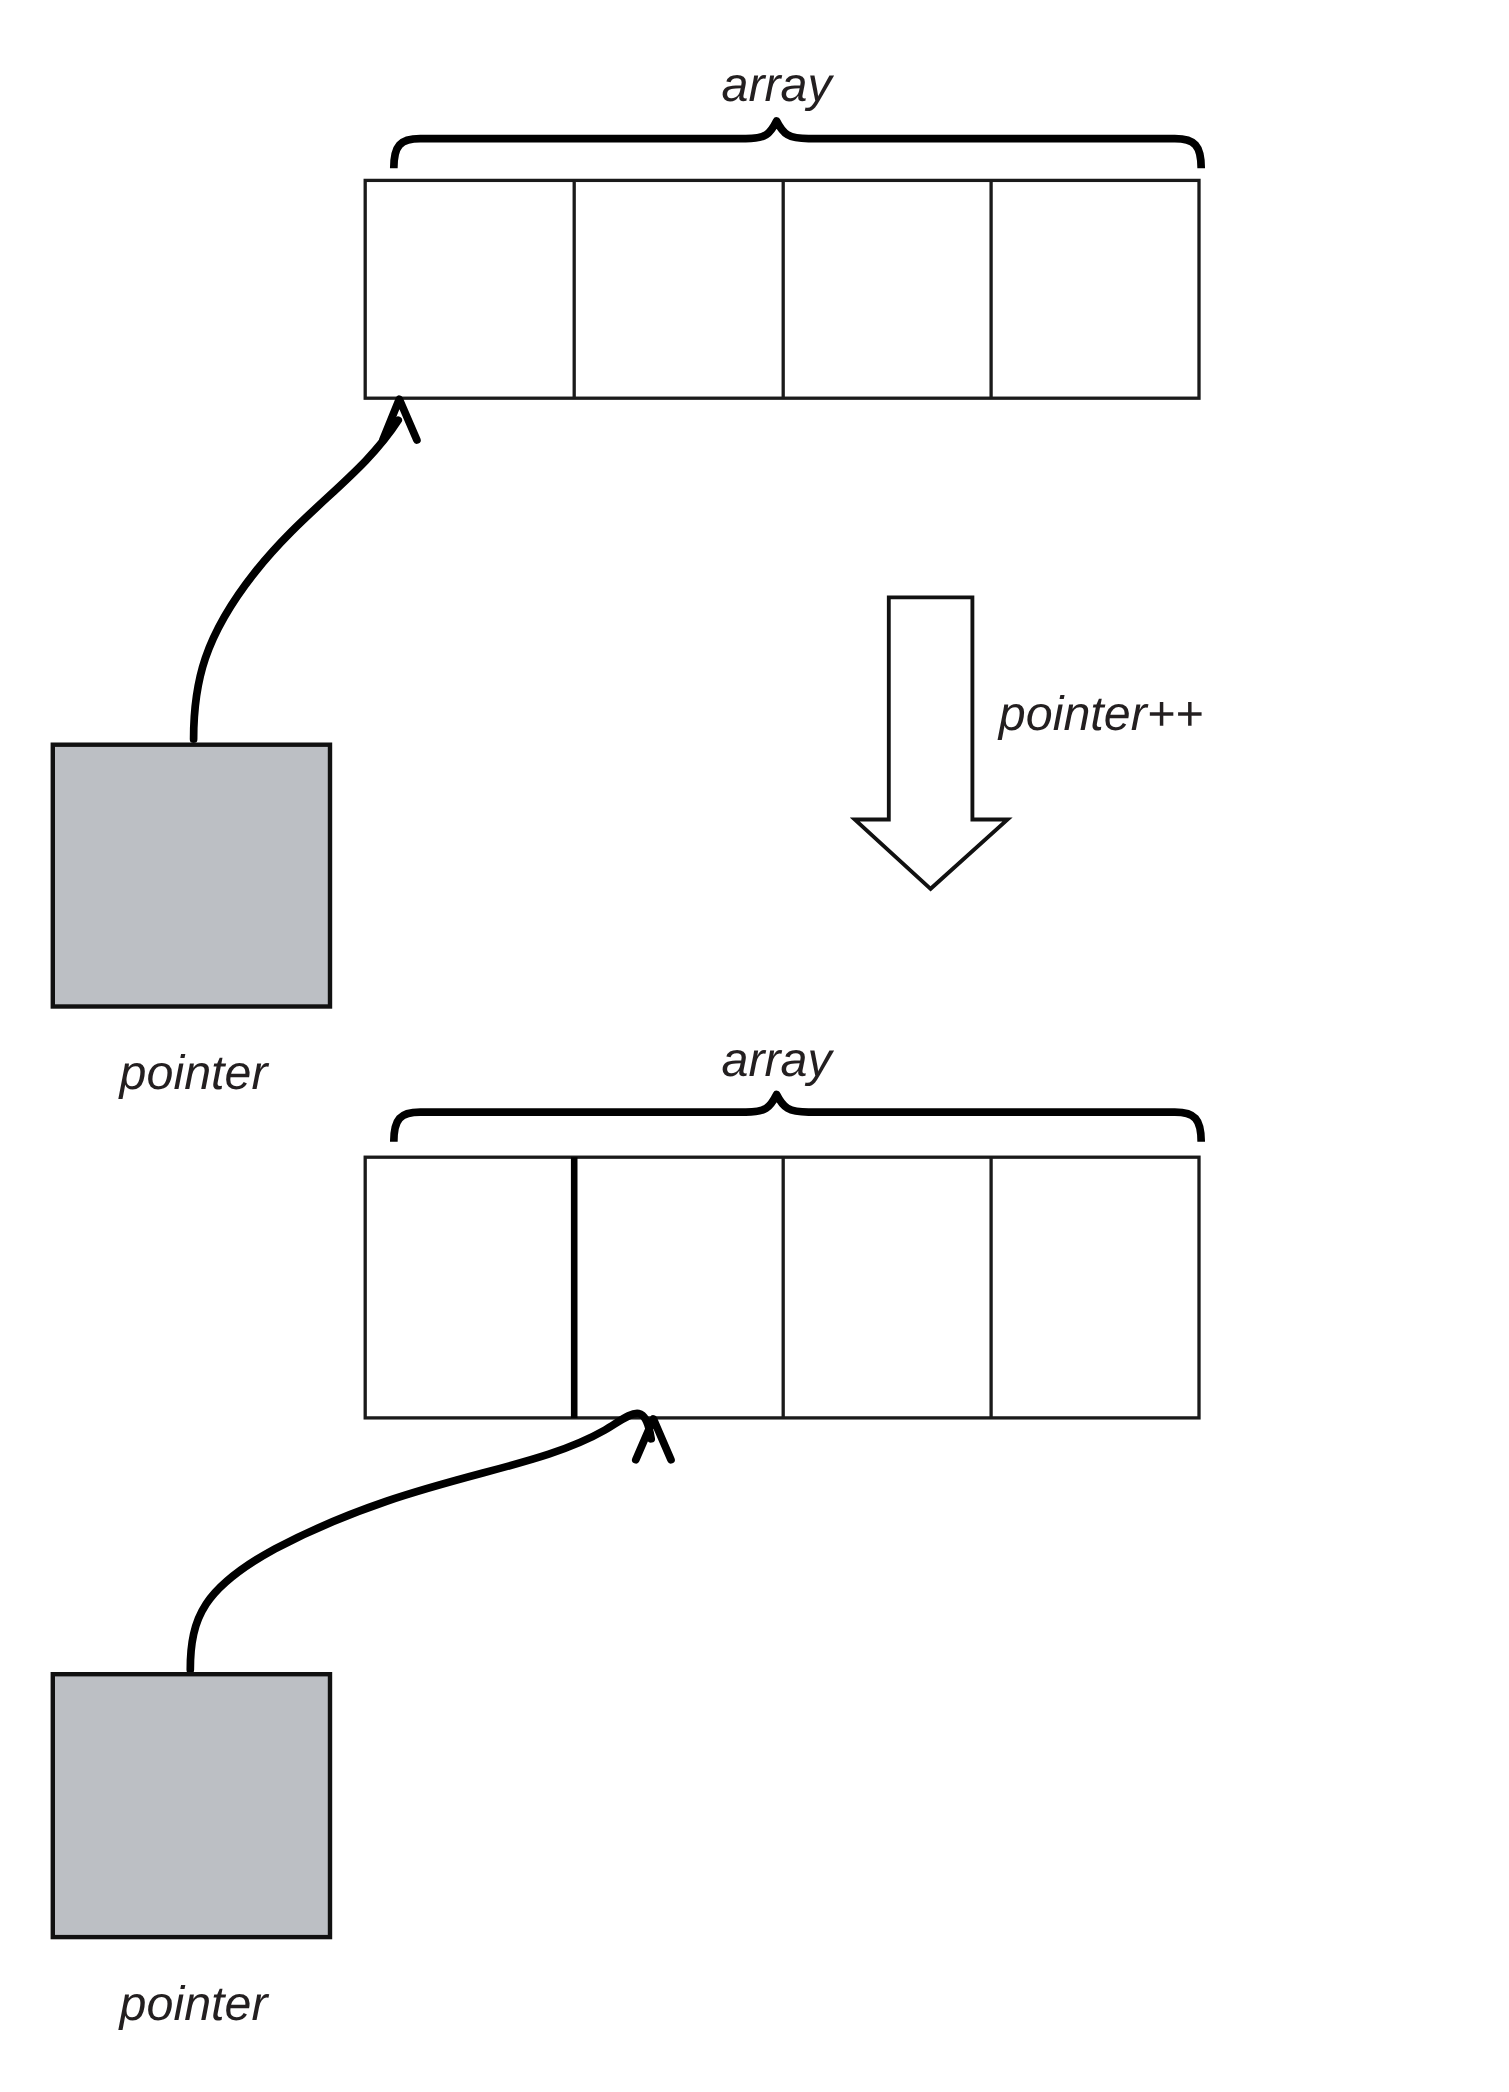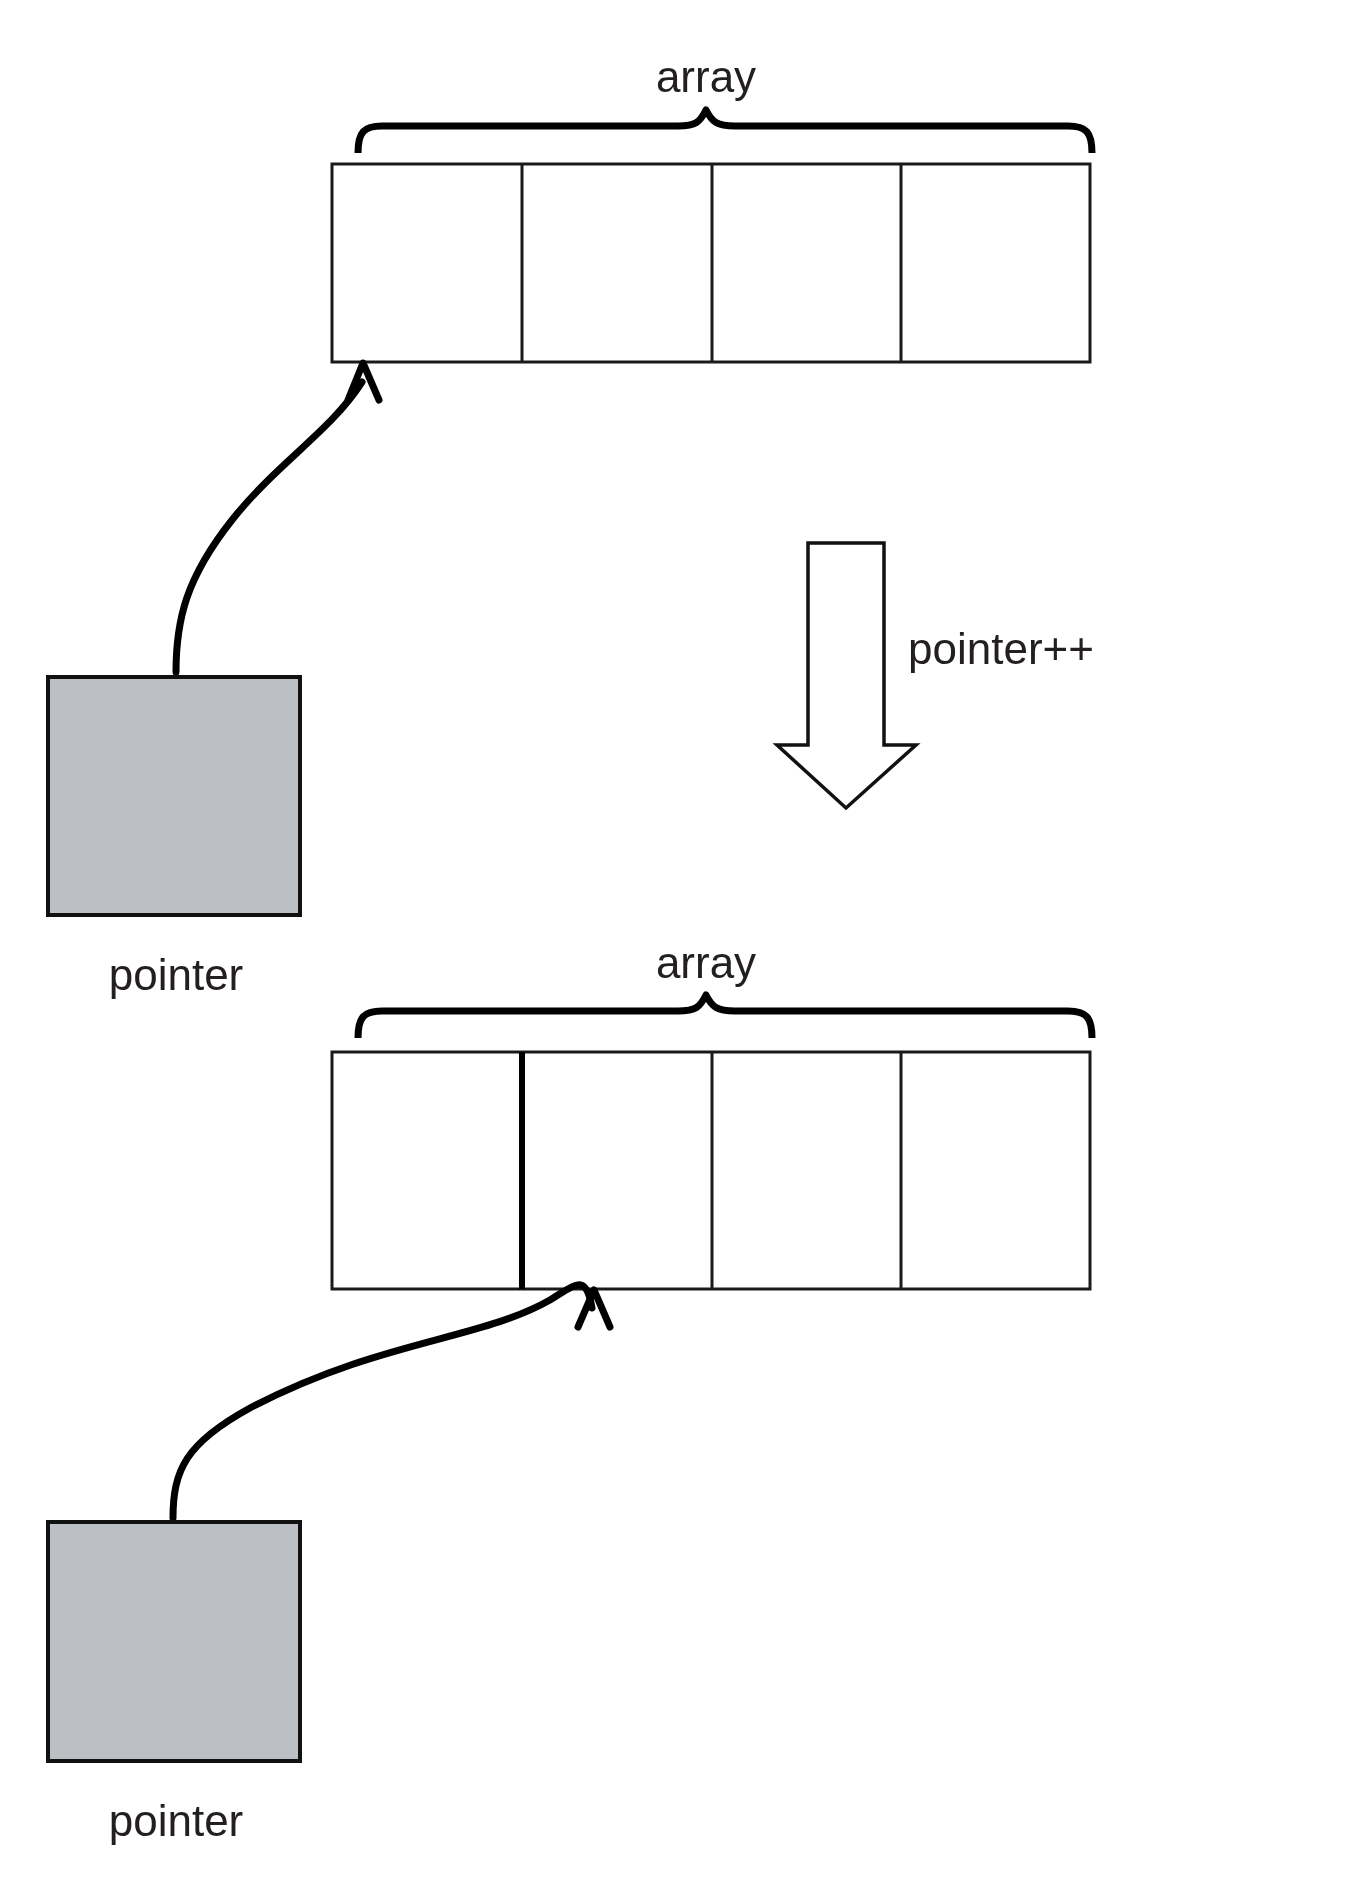--- a/index.html
+++ b/index.html
@@ -10,20 +10,21 @@
   body {
     width: 1372px;
     height: 1902px;
     font-family: "Liberation Sans", sans-serif;
     overflow: hidden;
   }
   #diagram-root {
     position: relative;
     width: 1372px;
     height: 1689px;
+    font-style: italic;
   }
   svg#diagram {
     position: absolute;
     top: 0;
     left: 0;
     display: block;
   }
   .cell-rect {
     fill: #ffffff;
     stroke: #1a1a1a;

